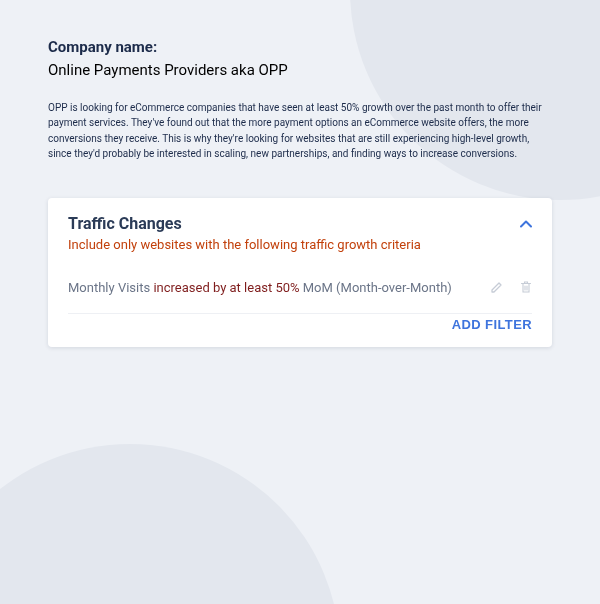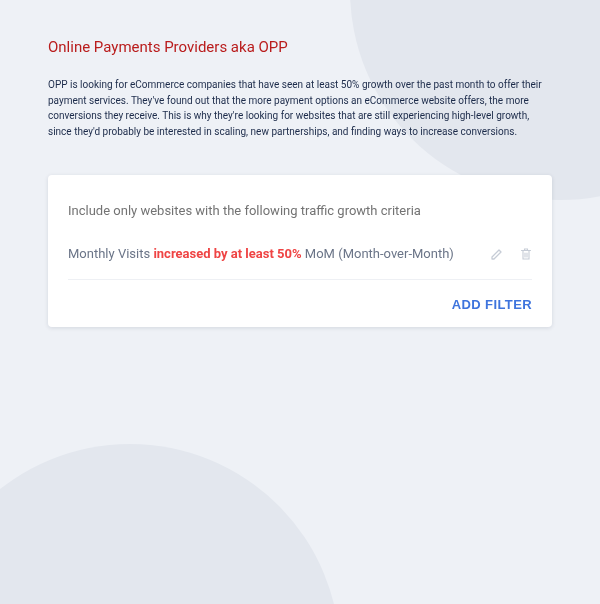--- a/index.html
+++ b/index.html
@@ -33,21 +33,21 @@
     z-index: 1;
     padding: 36px 48px 0 48px;
   }
   .label {
     font-weight: 700;
     color: #1c2b4a;
     font-size: 15px;
     line-height: 1.5;
   }
   .value {
-    color: #b91c1c;
+    color: #000000;
     font-size: 15px;
     line-height: 1.55;
     margin-bottom: 18px;
   }
   .prospect-text {
     color: #1c2b4a;
     font-size: 10px;
     line-height: 1.55;
   }
   .card {
@@ -67,74 +67,82 @@
   .card-title {
     font-weight: 700;
     color: #2b3b57;
     font-size: 16px;
   }
   .chev {
     color: #3e74dd;
     font-size: 14px;
   }
   .card-sub {
-    color: #737373;
+    color: #c2410c;
     font-size: 13px;
-    margin-top: 12px;
+    margin-top: 4px;
   }
   .filter-row {
     display: flex;
     align-items: center;
     margin-top: 28px;
     border-bottom: 1px solid #eef0f4;
     padding-bottom: 18px;
   }
   .filter-text {
     color: #6b7588;
     font-size: 13px;
     flex: 1;
   }
   .filter-text .hl {
-    color: #ef4444;
-    font-weight: 700;
+    color: #7f1d1d;
+    font-weight: 400;
   }
   .row-icons {
     display: flex;
     gap: 16px;
     color: #c6ccd6;
   }
   .row-icons svg { display: block; }
   .add-row {
     text-align: right;
-    margin-top: 14px;
   }
   .add-btn {
     color: #3e74dd;
     font-weight: 700;
     font-size: 13px;
     letter-spacing: 0.4px;
     background: none;
     border: none;
     cursor: pointer;
   }
 </style>
 </head>
 <body>
 
 <div class="bg-arc1"></div>
 <div class="bg-arc2"></div>
 
 <div class="content">
+  <div class="label">Company name:</div>
   <div class="value">Online Payments Providers aka OPP</div>
 
 
   <div class="prospect-text">OPP is looking for eCommerce companies that have seen at least 50% growth over the past month to offer their payment services. They've found out that the more payment options an eCommerce website offers, the more conversions they receive. This is why they're looking for websites that are still experiencing high-level growth, since they'd probably be interested in scaling, new partnerships, and finding ways to increase conversions.</div>
 </div>
 
 <div class="card">
+  <div class="card-head">
+    <div class="card-title">Traffic Changes</div>
+    <div class="chev">
+      <svg width="12" height="8" viewBox="0 0 12 8">
+          <path d="M1 6.5 L6 1.5 L11 6.5" fill="none" stroke="#3e74dd" stroke-width="2" stroke-linecap="round" stroke-linejoin="round"></path>
+        </svg>
+    </div>
+  </div>
   <div class="card-sub">Include only websites with the following traffic growth criteria</div>
 
   <div class="filter-row">
     <div class="filter-text">
       <span>Monthly Visits </span><span class="hl">increased by at least 50%</span><span> MoM (Month-over-Month)</span>
     </div>
     <div class="row-icons">
       <span>
         <svg width="14" height="14" viewBox="0 0 14 14">
             <path d="M2 10 L9 3 L11 5 L4 12 L2 12 Z" fill="none" stroke="#c6ccd6" stroke-width="1.3" stroke-linejoin="round"></path>

